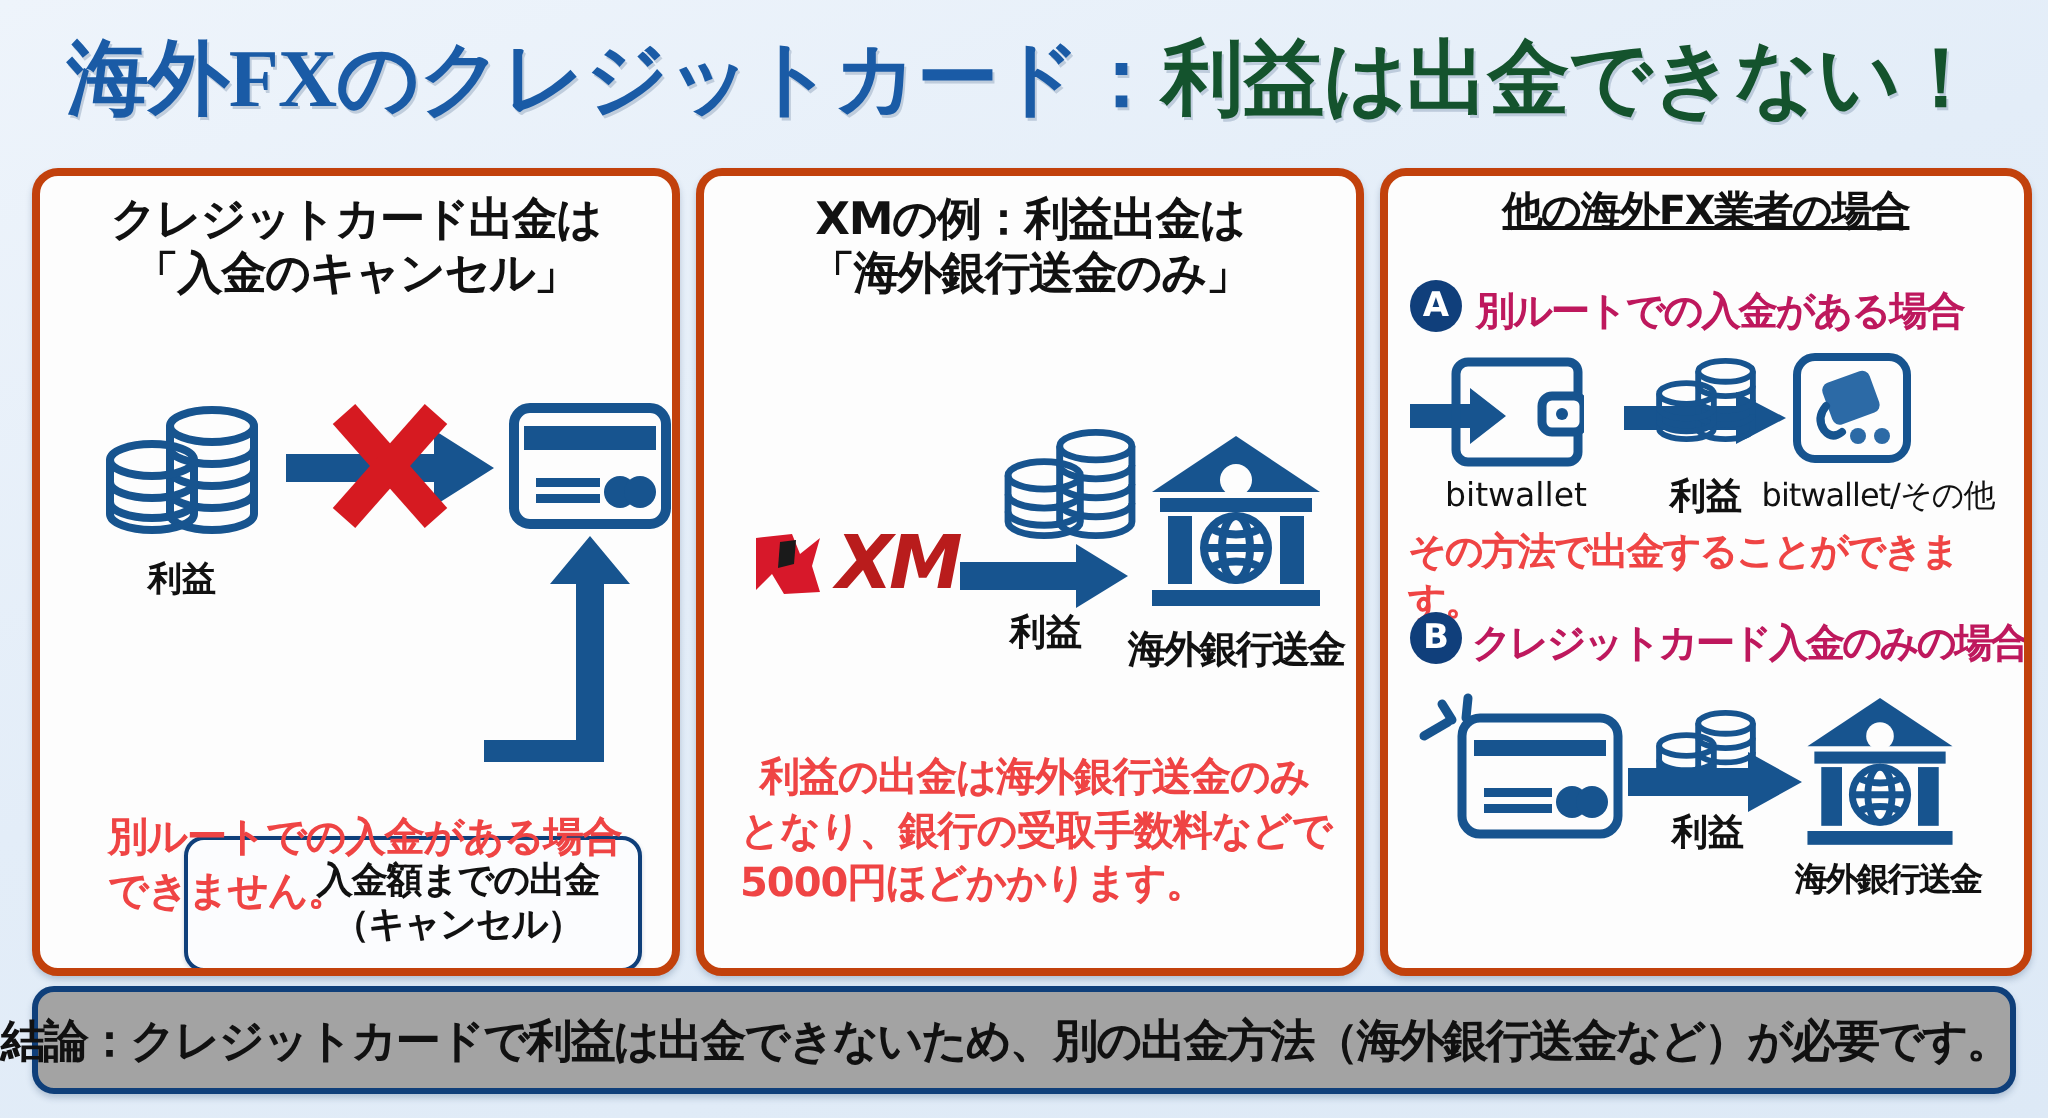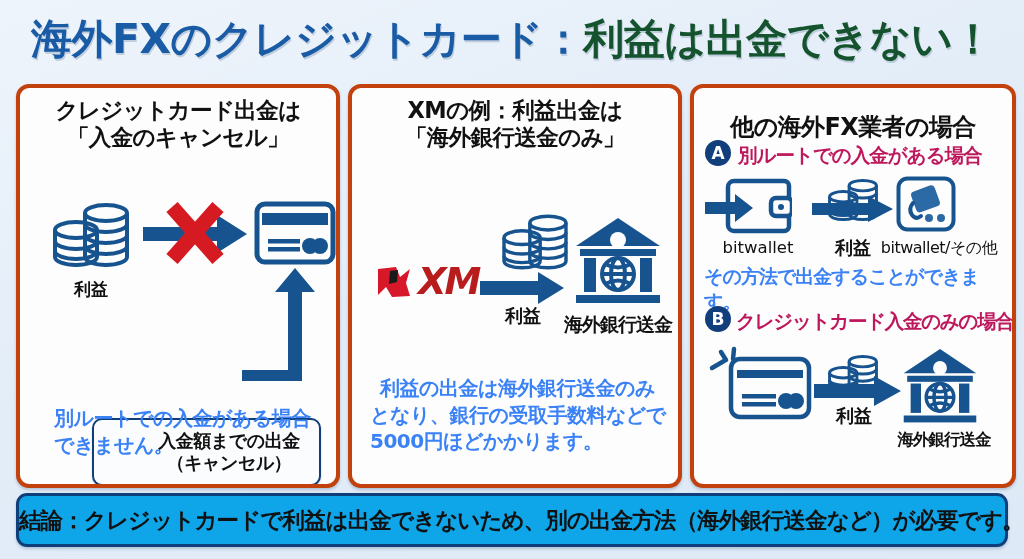--- a/index.html
+++ b/index.html
@@ -13,61 +13,61 @@
   .stage{position:relative;width:1024px;height:559px;}
 
   
   .title{
     position:absolute;left:0;top:8px;width:1024px;height:62px;
     display:flex;align-items:center;justify-content:center;
     white-space:nowrap;
     font-size:41px;font-weight:bold;letter-spacing:-0.5px;
     text-shadow:1px 1.5px 0 rgba(140,160,185,.45);
   }
-  .title .blue{color:#1a5ba6;}
+  .title .blue{color:#1a5ba6;font-family:Liberation Serif, serif;}
   .title .red{color:#14532d;}
 
   
   .panel{
     position:absolute;background:#fdfdfd;
     border:4px solid #c2410c;border-radius:13px;
     box-shadow:0 2px 3px rgba(40,70,110,.25);
     overflow:hidden;
   }
   #panel-1{left:16px;top:84px;width:316px;height:396px;}
   #panel-2{left:348px;top:84px;width:326px;height:396px;}
   #panel-3{left:690px;top:84px;width:318px;height:396px;}
 
   .p-head{
     text-align:center;font-weight:bold;color:#111;
     font-size:22.5px;line-height:1.22;letter-spacing:-.6px;
     padding-top:9px;white-space:pre-line;
   }
-  #panel-3 .p-head{font-size:24px;padding-top:25px;}
+  #panel-3 .p-head{font-size:20px;padding-top:5px;text-decoration:underline;}
 
   
   .footer{
     position:absolute;left:16px;top:493px;width:986px;height:48px;
-    background:#0ea5e9;border:3px solid #0f3f7a;border-radius:11px;
-    display:flex;align-items:center;justify-content:flex-start;
+    background:#a3a3a3;border:3px solid #0f3f7a;border-radius:11px;
+    display:flex;align-items:center;justify-content:flex-end;
     box-shadow:0 2px 3px rgba(40,70,110,.25);
   }
   .footer span{
     font-size:22.5px;font-weight:bold;color:#111;letter-spacing:-.9px;
     white-space:nowrap;
   }
 
   
   .abs{position:absolute;}
   .cap{
     position:absolute;font-weight:bold;color:#111;text-align:center;
     white-space:nowrap;
   }
   .para{
-    position:absolute;font-weight:bold;color:#3b82f6;
+    position:absolute;font-weight:bold;color:#ef4444;
     line-height:1.33;letter-spacing:-.5px;white-space:pre-line;
   }
 
   
   .bubble{
     position:absolute;background:#fbfcfe;border:2.5px solid #0f3f7a;
     border-radius:10px;text-align:center;font-weight:bold;color:#111;
     line-height:1.2;letter-spacing:-.5px;white-space:pre-line;
     display:flex;align-items:center;justify-content:center;
     box-shadow:0 1px 2px rgba(40,70,110,.22);

